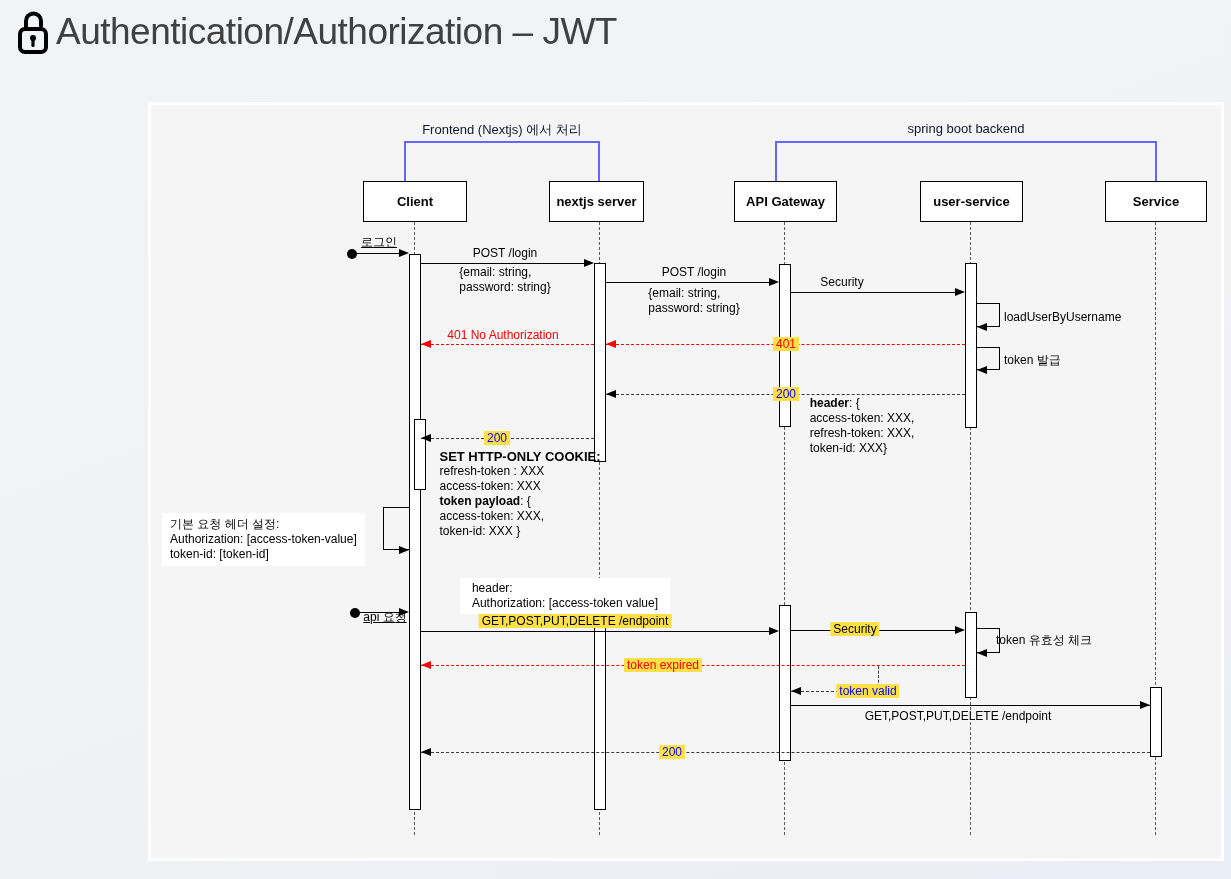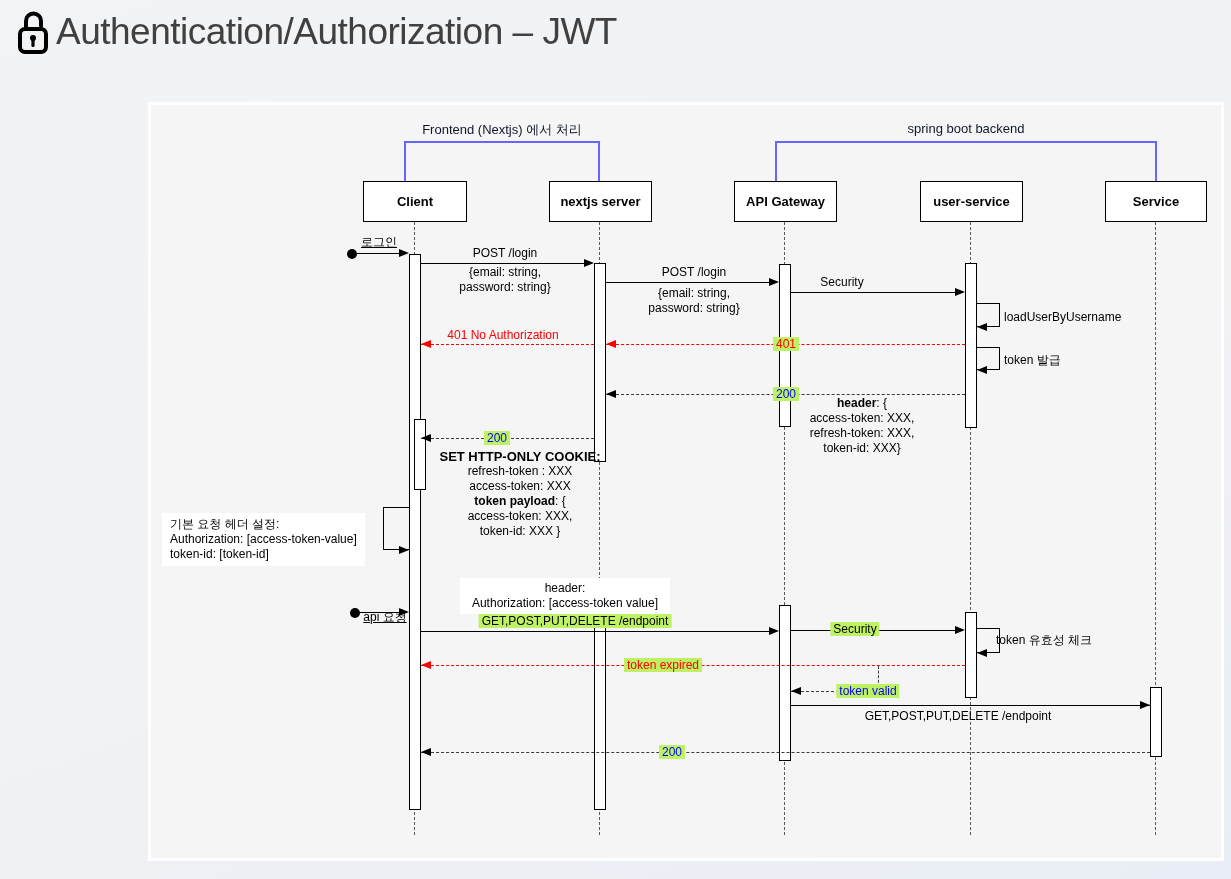--- a/index.html
+++ b/index.html
@@ -40,25 +40,25 @@
   .ah-l{border-top:4px solid transparent;border-bottom:4px solid transparent;border-right:10px solid #000;}
   .ah-l.red{border-right-color:#ff0000;}
   
   .loop-r{position:absolute;border:1.5px solid #000;border-left:none;background:transparent;z-index:3;}
   .loop-l{position:absolute;border:1.5px solid #000;border-right:none;background:transparent;z-index:3;}
   
   .dot{position:absolute;width:10px;height:10px;border-radius:50%;background:#000;z-index:3;}
   
   .msg{position:absolute;font-size:12px;line-height:14px;white-space:nowrap;color:#000;z-index:4;}
   .ctr{transform:translateX(-50%);}
-  .wbg{background:#bef264;padding:0 3px;}
+  .wbg{background:#fde047;padding:0 3px;}
   .blue{color:#0000ff;}
   .redtxt{color:#ff0000;}
   .und{text-decoration:underline;}
-  .block{position:absolute;font-size:12px;line-height:15px;text-align:center;white-space:nowrap;z-index:4;}
+  .block{position:absolute;font-size:12px;line-height:15px;white-space:nowrap;z-index:4;}
   .block.white{background:#fff;}
   .block.left{text-align:left;}
 </style>
 </head>
 <body>
 
 <div class="title-wrap">
   <svg class="lock-svg" viewBox="0 0 34 46">
     <path d="M10 19 V11 a7.5 7.5 0 0 1 15 0 v5" fill="none" stroke="#000" stroke-width="4" stroke-linecap="round"></path>
     <rect x="4" y="19" width="26" height="23" rx="5" fill="none" stroke="#000" stroke-width="4"></rect>
@@ -76,21 +76,21 @@
   <div class="glabel" style="left:351px;top:16px;">Frontend (Nextjs) 에서 처리</div>
 
   <div class="gh" style="left:625px;top:36px;width:381px;"></div>
   <div class="gv" style="left:624px;top:36px;height:40px;"></div>
   <div class="gv" style="left:1004px;top:36px;height:40px;"></div>
   <div class="glabel" style="left:815px;top:16px;">spring boot backend</div>
 
   <div class="actor" style="left:212px;width:104px;">
       <span>Client</span>
     </div>
-  <div class="actor" style="left:398px;width:103px;text-align:center;">
+  <div class="actor" style="left:398px;width:95px;text-align:center;">
       <span>nextjs server</span>
     </div>
   <div class="actor" style="left:583px;width:103px;">
       <span>API Gateway</span>
     </div>
   <div class="actor" style="left:769px;width:103px;">
       <span>user-service</span>
     </div>
   <div class="actor" style="left:954px;width:102px;">
       <span>Service</span>

